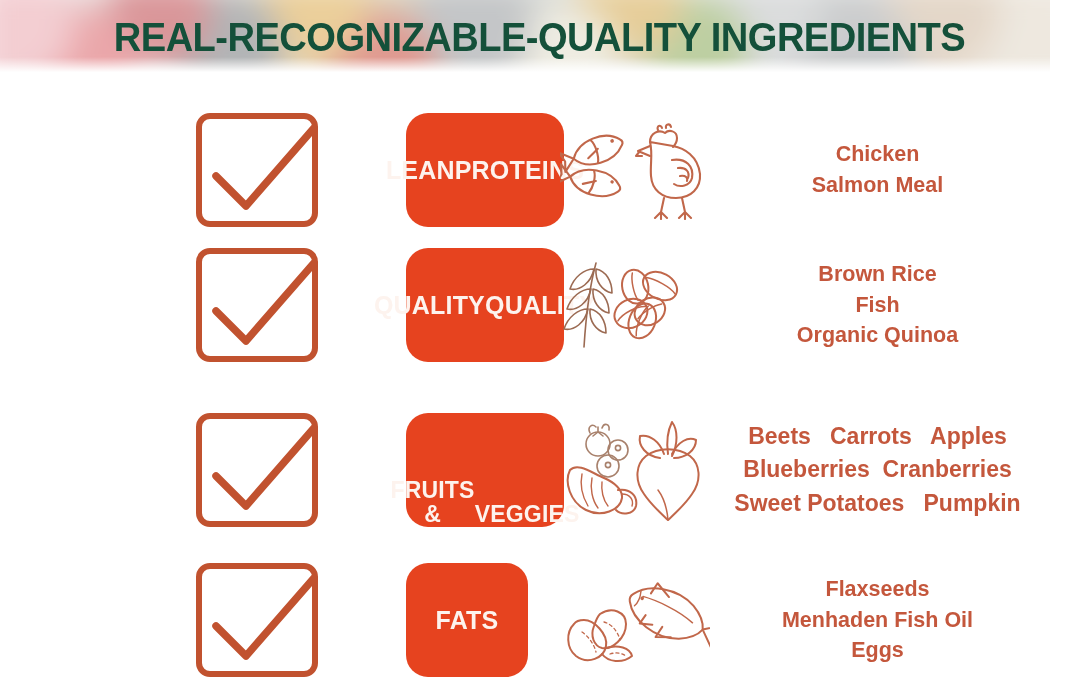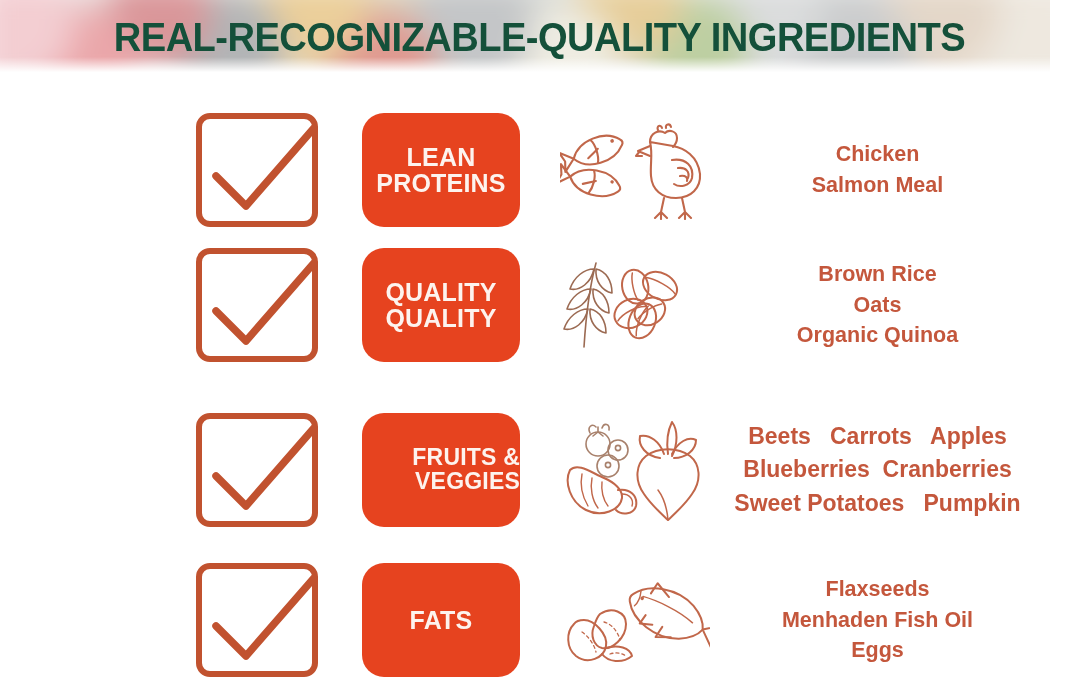--- a/index.html
+++ b/index.html
@@ -78,23 +78,23 @@
   .checkbox .box{
     position:absolute;left:0;top:0;width:122px;height:114px;
     border:6px solid #c1522f;border-radius:14px;background:#ffffff;box-sizing:border-box;
   }
   .checkbox svg{position:absolute;left:-2px;top:-6px;width:134px;height:126px;overflow:visible;}
 
   
   .cell-badge{width:166px;display:flex;justify-content:flex-start;}
   .badge{
     width:158px;height:114px;border-radius:22px;background:#e6431f;
-    display:flex;flex-direction:column;align-items:center;justify-content:center;
+    display:flex;flex-direction:row;align-items:center;justify-content:center;
     color:#fdf3ee;font-weight:bold;line-height:1.04;text-align:center;
-    font-size:25px;letter-spacing:0.2px;
+    font-size:25px;letter-spacing:0.2px;margin-left:44px;
   }
   .badge .l2{font-size:25px;}
   .badge.sm{font-size:23px;align-items:flex-end;}
   .badge.sm .l2{font-size:23px;}
 
   
   .cell-icon{width:192px;display:flex;align-items:center;justify-content:center;padding-left:22px;box-sizing:border-box;}
   .cell-icon svg{display:block;}
 
   
@@ -226,21 +226,21 @@
               <g transform="translate(76,44) rotate(22)">
                 <ellipse cx="14" cy="18" rx="13" ry="18"></ellipse>
                 <path d="M14 2 C10 10, 10 26, 14 34" stroke-width="1.5"></path>
               </g>
             </g>
           </g>
         </svg>
       </div>
       <div class="cell-text">
         <span class="line">Brown Rice</span>
-        <span class="line">Oats</span>
+        <span class="line">Fish</span>
         <span class="line">Organic Quinoa</span>
       </div>
     </div>
 
     <div class="row r2">
       <div class="cell-check">
         <div class="checkbox">
           <div class="box"></div>
           <svg viewBox="0 0 134 126">
             <path d="M22 69 L52 99 L120 21" fill="none" stroke="#c1522f" stroke-width="7.5" stroke-linecap="round" stroke-linejoin="round"></path>

